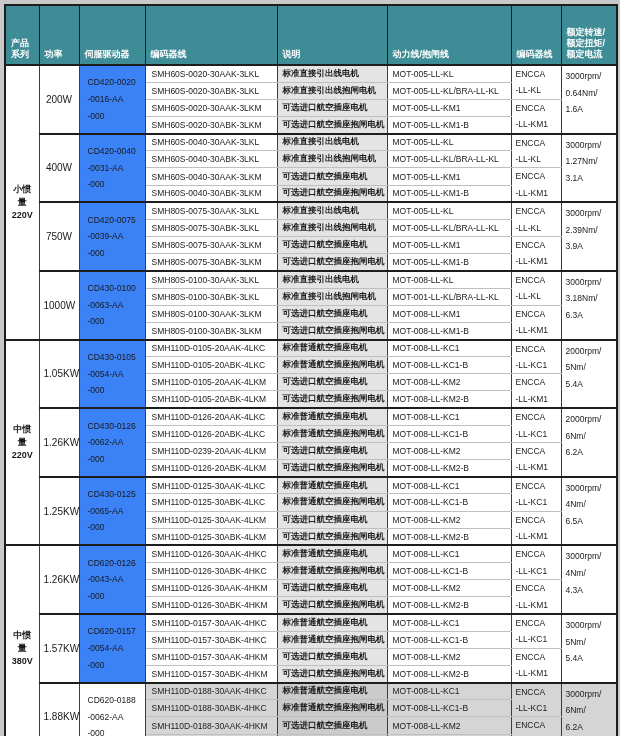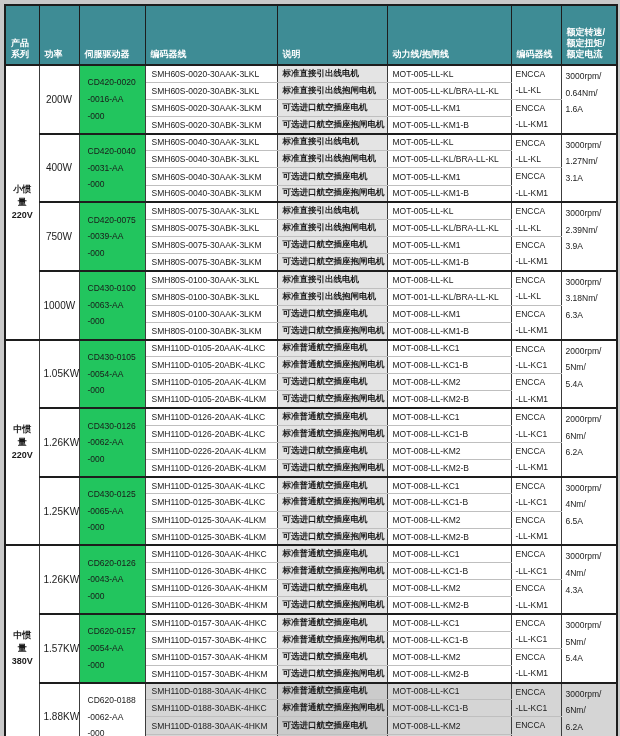--- a/index.html
+++ b/index.html
@@ -52,21 +52,21 @@
     font-size: 9px;
     white-space: pre-line;
     line-height: 13px;
     background: #ffffff;
   }
   td.power { text-align: center; font-size: 10px; background: #ffffff; }
   td.driver {
     white-space: pre-line;
     line-height: 16.6px;
     padding-left: 8px;
-    background: #22c55e;
+    background: #3b82f6;
   }
   td.motor { padding-left: 6px; background: #ffffff; }
   td.desc {
     background: var(--desc-bg, #e4e4e4);
     font-weight: 600;
     font-size: 8.5px;
     padding-left: 5px;
     margin-top: 40px;
   }
   td.cable { padding-left: 5px; background: #ffffff; }
@@ -294,21 +294,21 @@
           <td class="rated" rowspan="4">2000rpm/
 6Nm/
 6.2A</td>
         </tr>
         <tr>
           <td class="motor">SMH110D-0126-20ABK-4LKC</td>
           <td class="desc">标准普通航空插座抱闸电机</td>
           <td class="cable">MOT-008-LL-KC1-B</td>
         </tr>
         <tr>
-          <td class="motor">SMH110D-0226-20AAK-4LKM</td>
+          <td class="motor">SMH110D-0239-20AAK-4LKM</td>
           <td class="desc">可选进口航空插座电机</td>
           <td class="cable">MOT-008-LL-KM2</td>
           <td class="encoder" rowspan="2">ENCCA
 -LL-KM1</td>
         </tr>
         <tr>
           <td class="motor">SMH110D-0126-20ABK-4LKM</td>
           <td class="desc">可选进口航空插座抱闸电机</td>
           <td class="cable">MOT-008-LL-KM2-B</td>
         </tr>

